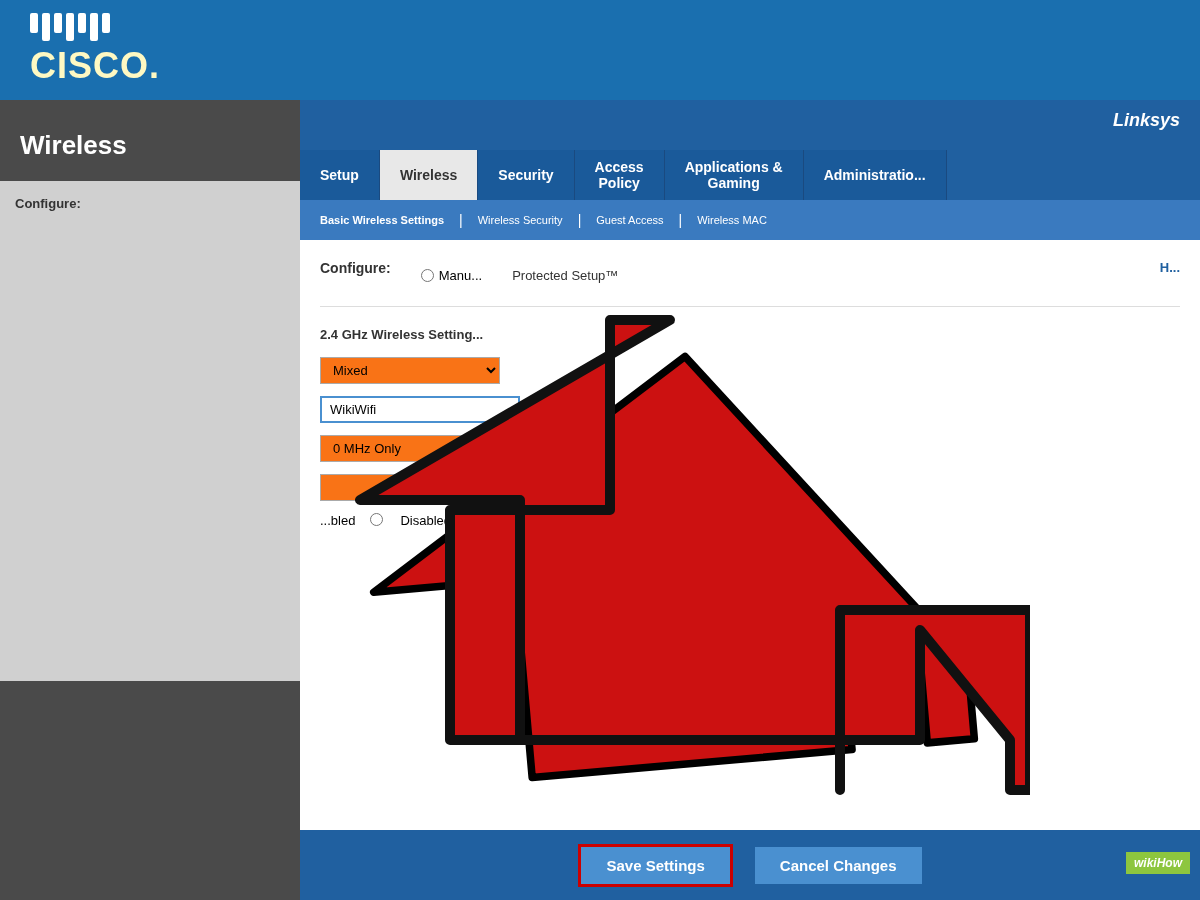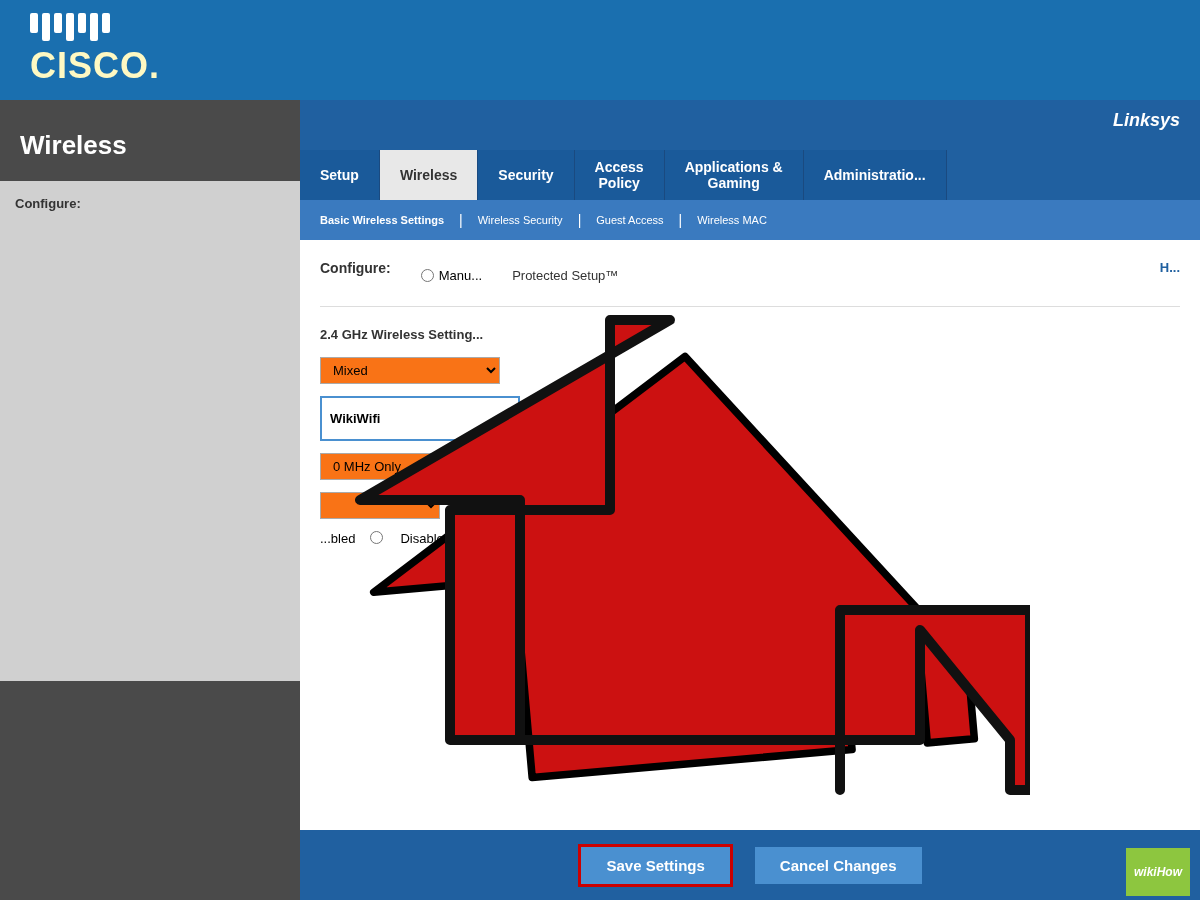--- a/index.html
+++ b/index.html
@@ -186,25 +186,24 @@
     .form-select {
       padding: 4px 8px;
       font-size: 13px;
       border: 1px solid #aaa;
       background: #f97316;
       min-width: 180px;
       cursor: pointer;
     }
 
     .form-input {
-      padding: 13px 8px;
+      padding: 4px 8px;
       font-size: 13px;
       border: 2px solid #4a90d0;
       min-width: 200px;
-      font-weight: bold;
     }
 
     .radio-group {
       display: flex;
       align-items: center;
       gap: 15px;
       font-size: 13px;
     }
 
     .radio-item {
@@ -261,27 +260,27 @@
       left: 0;
       width: 100%;
       height: 100%;
       pointer-events: none;
       z-index: 10;
     }
 
     
     .wikihow-badge {
       position: fixed;
-      bottom: 4px;
+      bottom: 26px;
       right: 10px;
       background: #8dc63f;
       color: white;
       font-size: 12px;
       font-weight: bold;
-      padding: 17px 8px;
+      padding: 4px 8px;
       font-style: italic;
       z-index: 100;
     }
 
     .configure-row {
       display: flex;
       align-items: center;
       gap: 30px;
       margin-bottom: 20px;
       padding-bottom: 15px;

